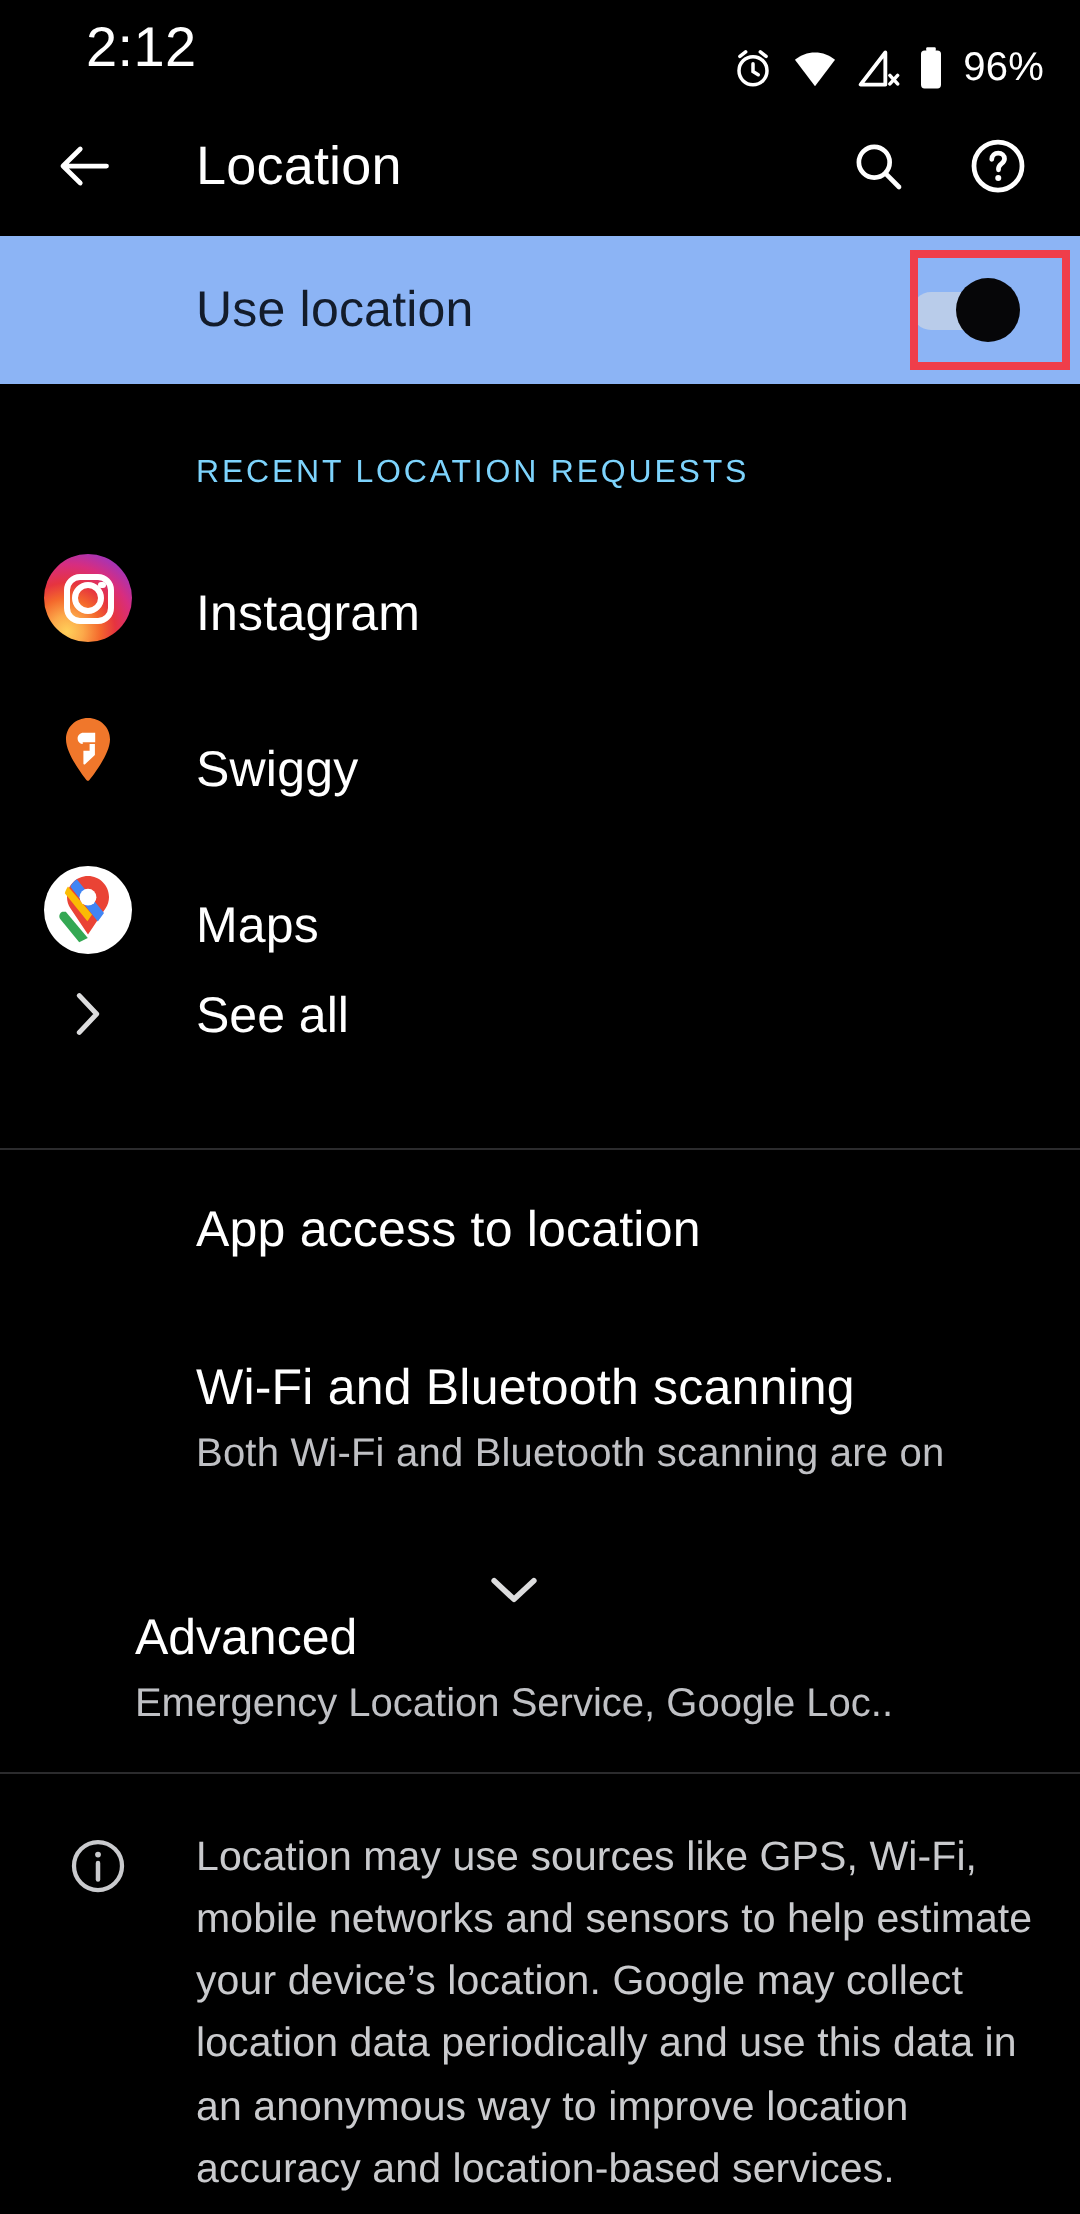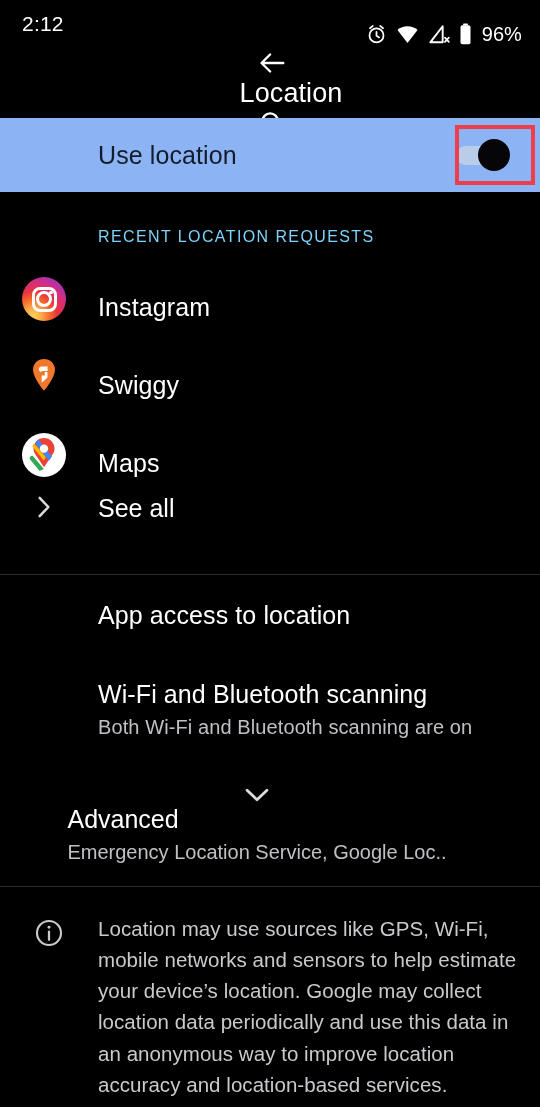--- a/index.html
+++ b/index.html
@@ -10,28 +10,28 @@
     color:#fff;
     overflow:hidden;
     position:relative;
   }
 
   
   .statusbar {
     height:48px; display:flex; align-items:center;
     justify-content:space-between; padding:0 18px 0 22px;
   }
-  .sb-time { font-size:21px; letter-spacing:.2px; font-weight:400; }
+  .sb-time { font-size:28px; letter-spacing:.2px; font-weight:400;margin-left:21px; }
   .sb-right { display:flex; align-items:center; gap:9px;margin-top:20px; }
   .sb-right svg { display:block; }
   .sb-batt { font-size:20px; letter-spacing:.1px; margin-left:1px; }
 
   
   .appbar {
-    height:70px; display:flex; align-items:center; padding:0 20px 0 24px;flex-direction:column;
+    height:70px; display:flex; align-items:center; padding:0 20px 0 24px;
   }
   .appbar .back { width:36px; height:36px; display:flex; align-items:center; justify-content:center; }
   .appbar .title {
     font-size:27px; margin-left:38px; flex:1; letter-spacing:.1px;
   }
   .appbar .act { width:42px; height:42px; display:flex; align-items:center; justify-content:center; }
   .appbar .act:last-child { margin-left:18px; }
 
   
   .usebar {

